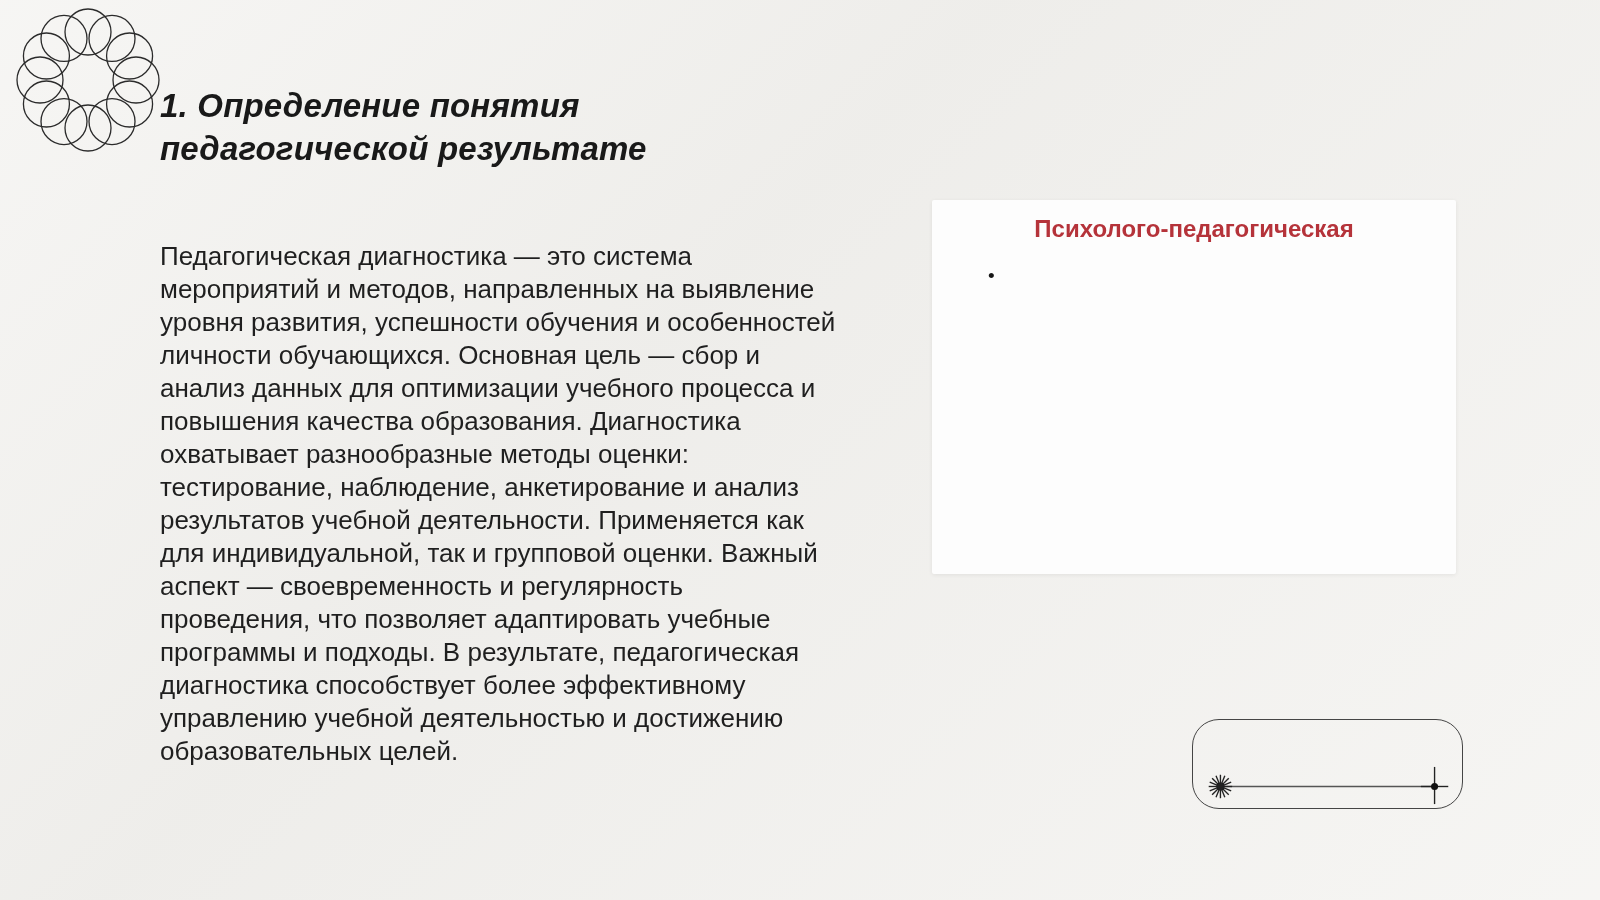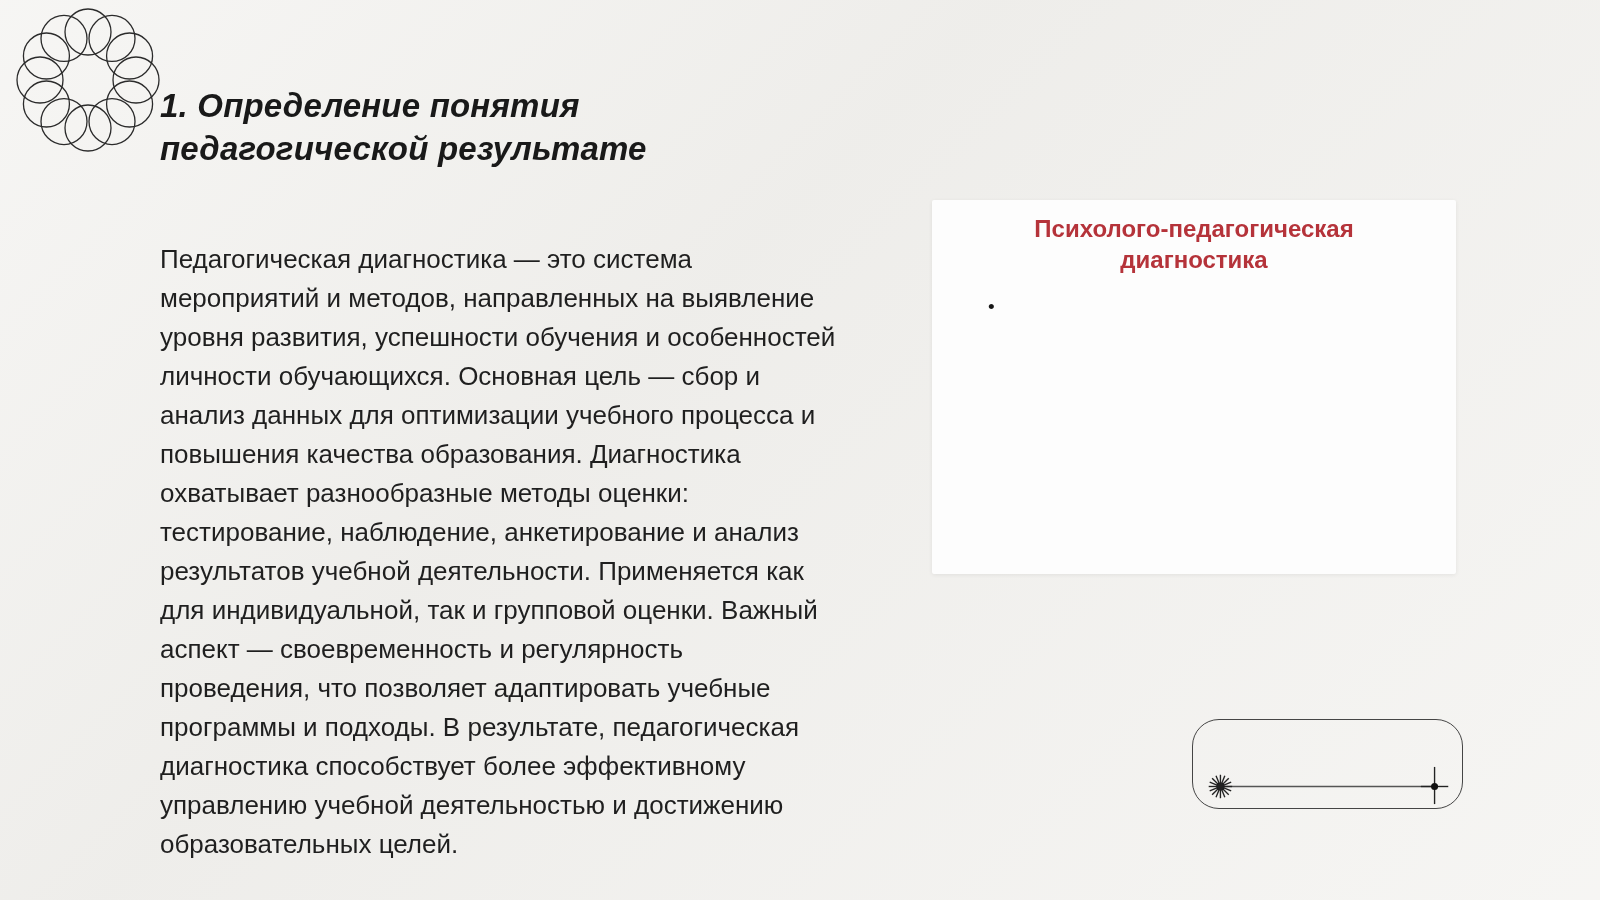--- a/index.html
+++ b/index.html
@@ -30,21 +30,21 @@
     font-style: italic;
     color: #191919;
     letter-spacing: 0.2px;
   }
 
   .body-text {
     position: absolute;
     left: 160px; top: 240px;
     width: 676px;
     font-size: 26px;
-    line-height: 39px;
+    line-height: 33px;
     color: #1f1f1f;
   }
 
   .card {
     position: absolute;
     left: 924px; top: 200px;
     width: 524px; height: 374px;
     background: var(--card-bg, #fdfdfd);
     border-radius: 2px;
     box-shadow: 0 1px 4px rgba(0,0,0,0.07);
@@ -113,21 +113,20 @@
 <div class="slide-title">
   <div>1. Определение понятия</div>
   <div>педагогической результате</div>
 </div>
 
 <div class="body-text">Педагогическая диагностика — это система мероприятий и методов, направленных на выявление уровня развития, успешности обучения и особенностей личности обучающихся. Основная цель — сбор и анализ данных для оптимизации учебного процесса и повышения качества образования. Диагностика охватывает разнообразные методы оценки: тестирование, наблюдение, анкетирование и анализ результатов учебной деятельности. Применяется как для индивидуальной, так и групповой оценки. Важный аспект — своевременность и регулярность проведения, что позволяет адаптировать учебные программы и подходы. В результате, педагогическая диагностика способствует более эффективному управлению учебной деятельностью и достижению образовательных целей.</div>
 
 <div class="card">
   <div class="card-title">
     <div>Психолого-педагогическая</div>
-    <div>диагностика</div>
   </div>
   <div class="card-bullet-row">
     <span class="bullet-dot"></span>
   </div>
 </div>
 
 <div class="frame-box">
   <svg viewBox="0 0 271 90">
 
     <line x1="26" y1="68" x2="245" y2="68" stroke="#555" stroke-width="1.6"></line>

